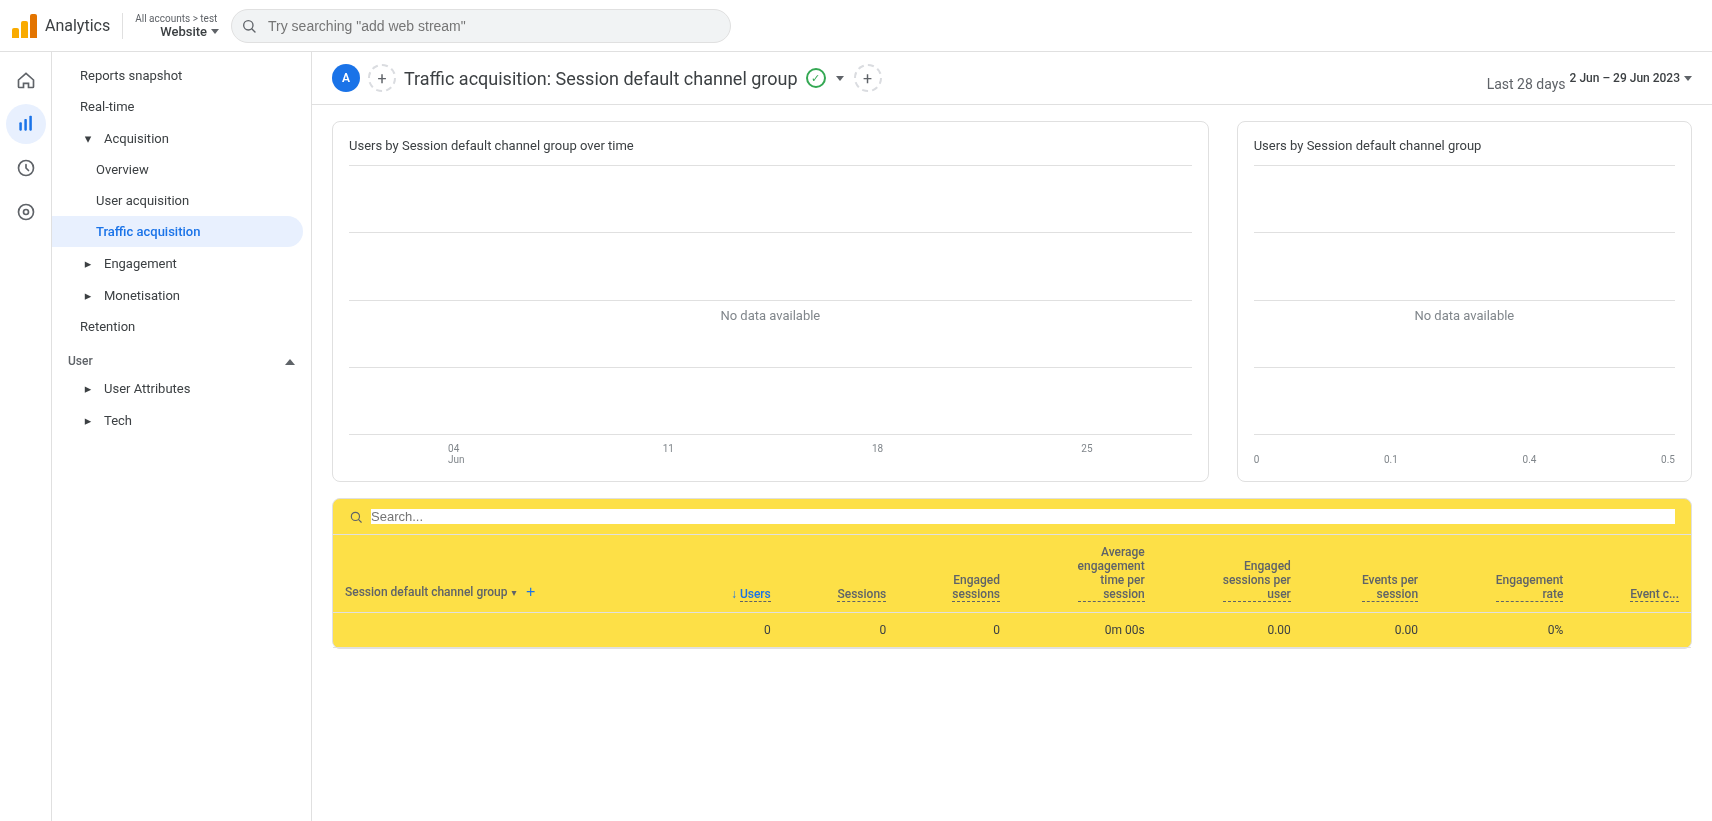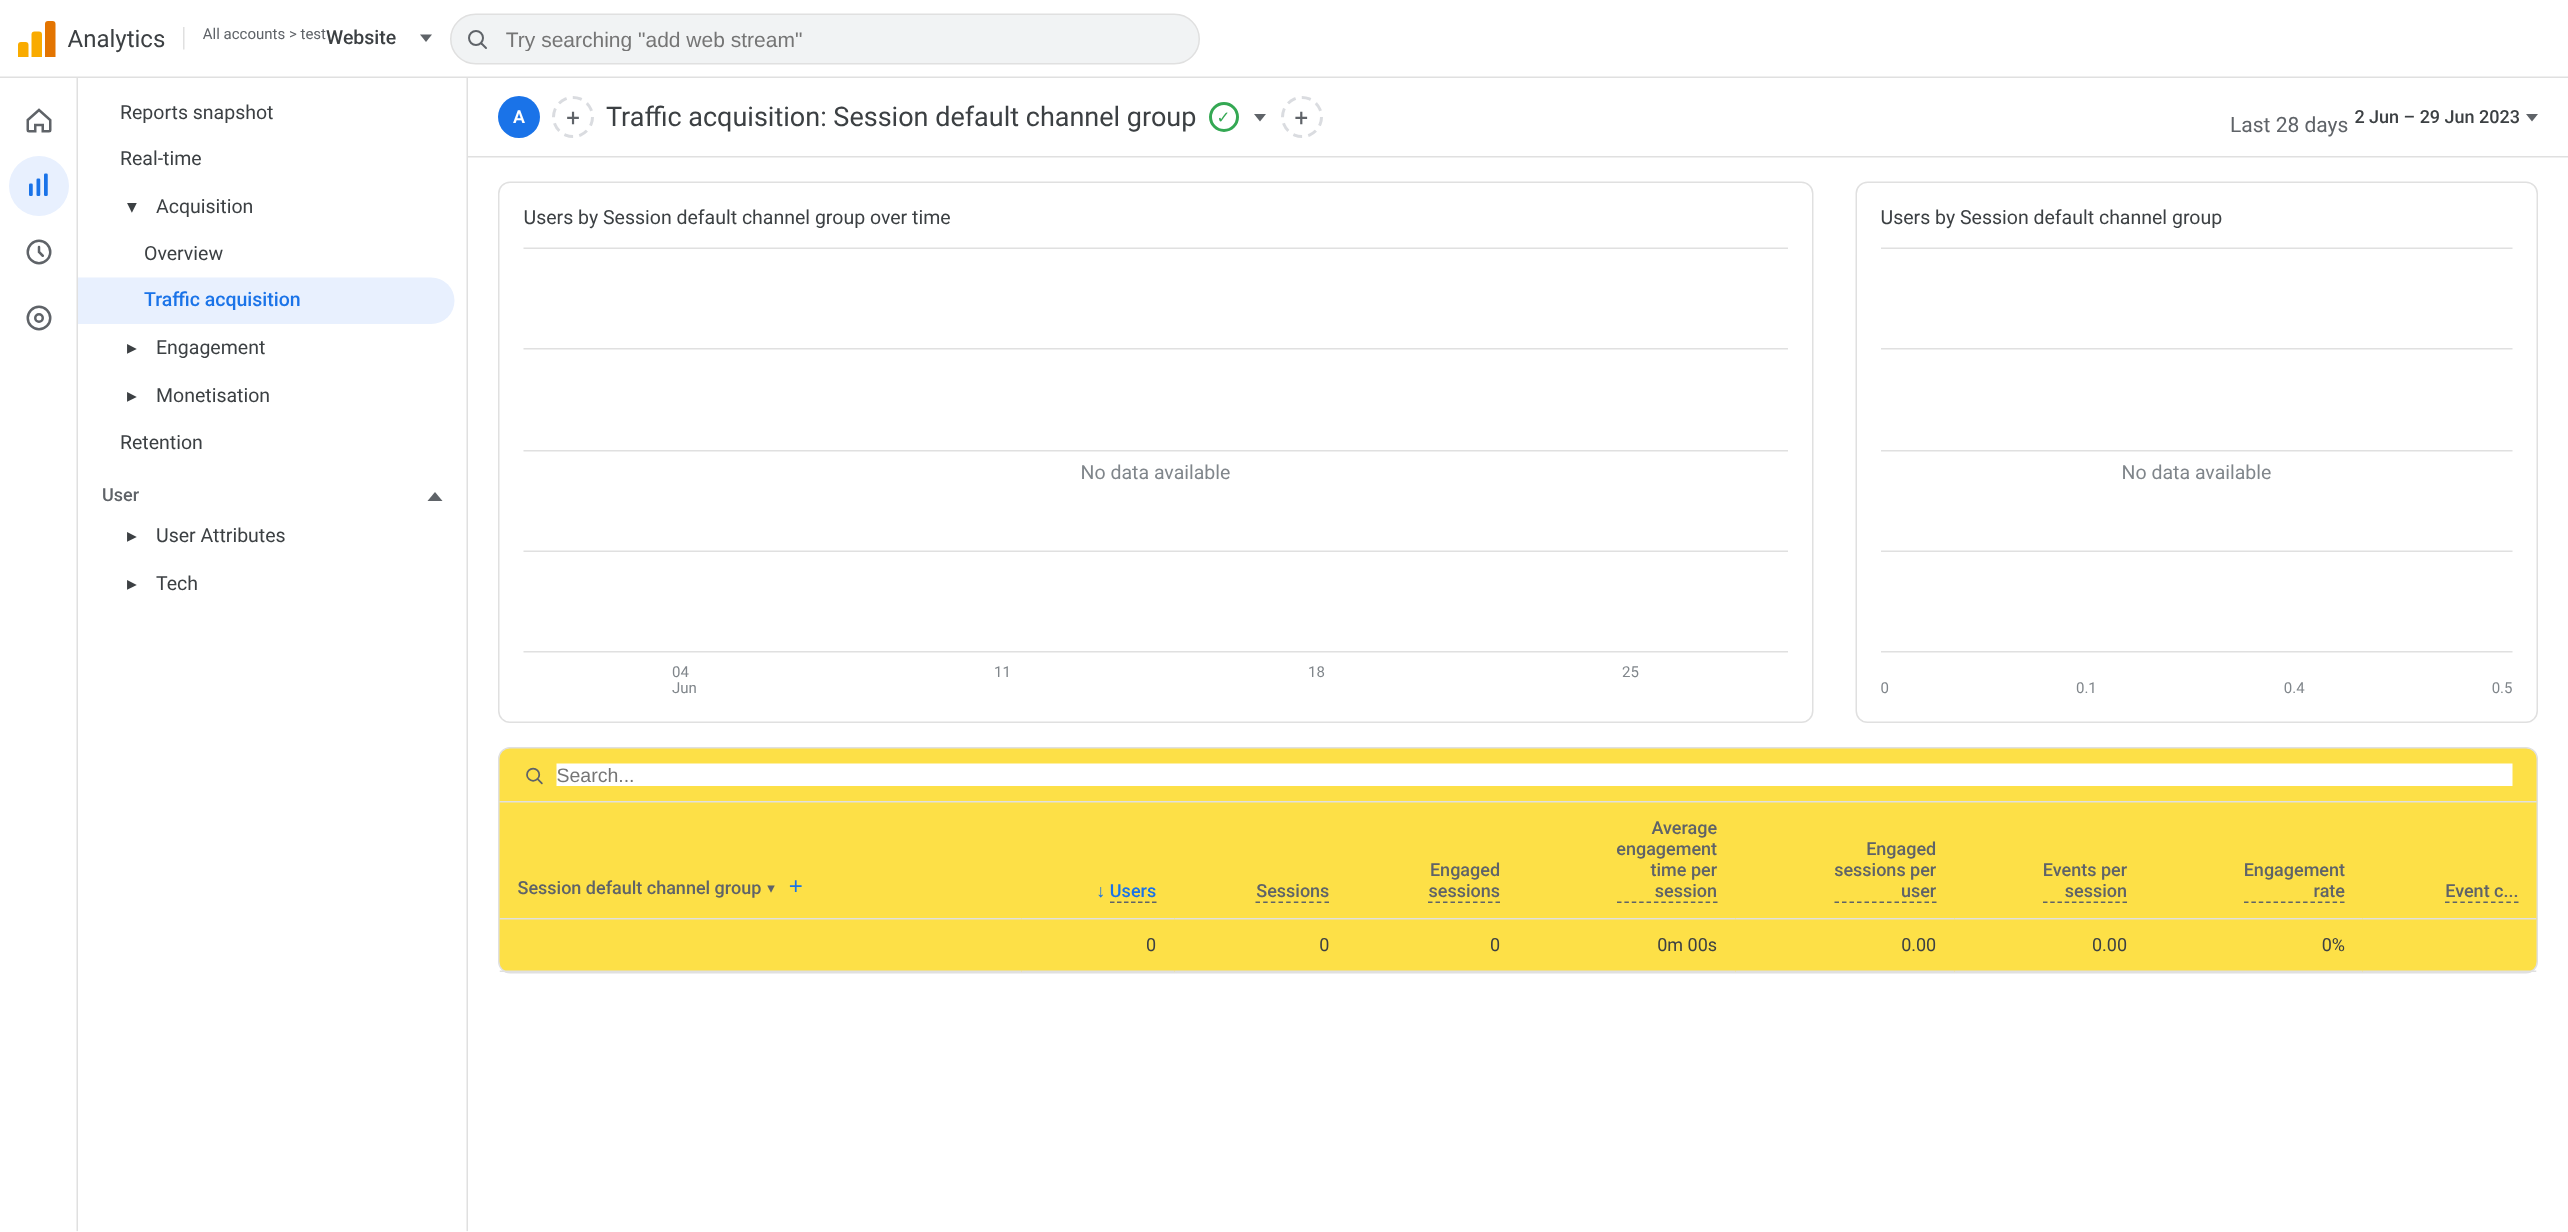--- a/index.html
+++ b/index.html
@@ -7,23 +7,23 @@
 
     
     .topbar { display: flex; align-items: center; height: 52px; padding: 0 12px; border-bottom: 1px solid #e0e0e0; gap: 12px; flex-shrink: 0; }
     .topbar-logo { display: flex; align-items: center; gap: 8px; }
     .logo-bars { display: flex; align-items: flex-end; gap: 2px; height: 24px; }
     .logo-bar { width: 7px; border-radius: 2px 2px 0 0; }
     .logo-bar-1 { height: 10px; background: #f9ab00; }
     .logo-bar-2 { height: 17px; background: #f9ab00; }
     .logo-bar-3 { height: 24px; background: #e37400; }
     .topbar-title { font-size: 16px; color: #3c4043; font-weight: 400; }
-    .topbar-account { display: flex; justify-content: center; border-left: 1px solid #e0e0e0; padding-left: 12px; cursor: pointer; }
+    .topbar-account { display: flex; flex-direction: column; justify-content: center; border-left: 1px solid #e0e0e0; padding-left: 12px; cursor: pointer; }
     .topbar-account-small { font-size: 10px; color: #5f6368; }
-    .topbar-account-main { display: flex; align-items: center; gap: 16px; font-size: 13px; font-weight: 500; color: #3c4043; }
+    .topbar-account-main { display: flex; align-items: center; gap: 4px; font-size: 13px; font-weight: 500; color: #3c4043; margin-left: 25px; }
     .chevron-down { width: 0; height: 0; border-left: 4px solid transparent; border-right: 4px solid transparent; border-top: 5px solid #5f6368; display: inline-block; }
     .search-bar { flex: 1; max-width: 500px; }
     .search-bar input { width: 100%; border: 1px solid #e0e0e0; border-radius: 24px; padding: 8px 16px 8px 36px; font-size: 14px; color: #3c4043; background: #f1f3f4; outline: none; }
     .search-wrapper { position: relative; }
     .search-wrapper svg { position: absolute; left: 10px; top: 50%; transform: translateY(-50%); }
 
     
     .main-layout { display: flex; flex: 1; overflow: hidden; }
 
     
@@ -151,20 +151,23 @@
     </div>
 
 
     <div class="sidebar-item indent1">
       <span class="expand-icon">▾</span>
       <span>Acquisition</span>
     </div>
     <div class="sidebar-item indent2">
       <span>Overview</span>
     </div>
+    <div class="sidebar-item indent2">
+      <span>User acquisition</span>
+    </div>
     <div class="sidebar-item indent2 active">
       <span>Traffic acquisition</span>
     </div>
 
     <div class="sidebar-item indent1">
       <span class="expand-icon">▸</span>
       <span>Engagement</span>
     </div>
     <div class="sidebar-item indent1">
       <span class="expand-icon">▸</span>

